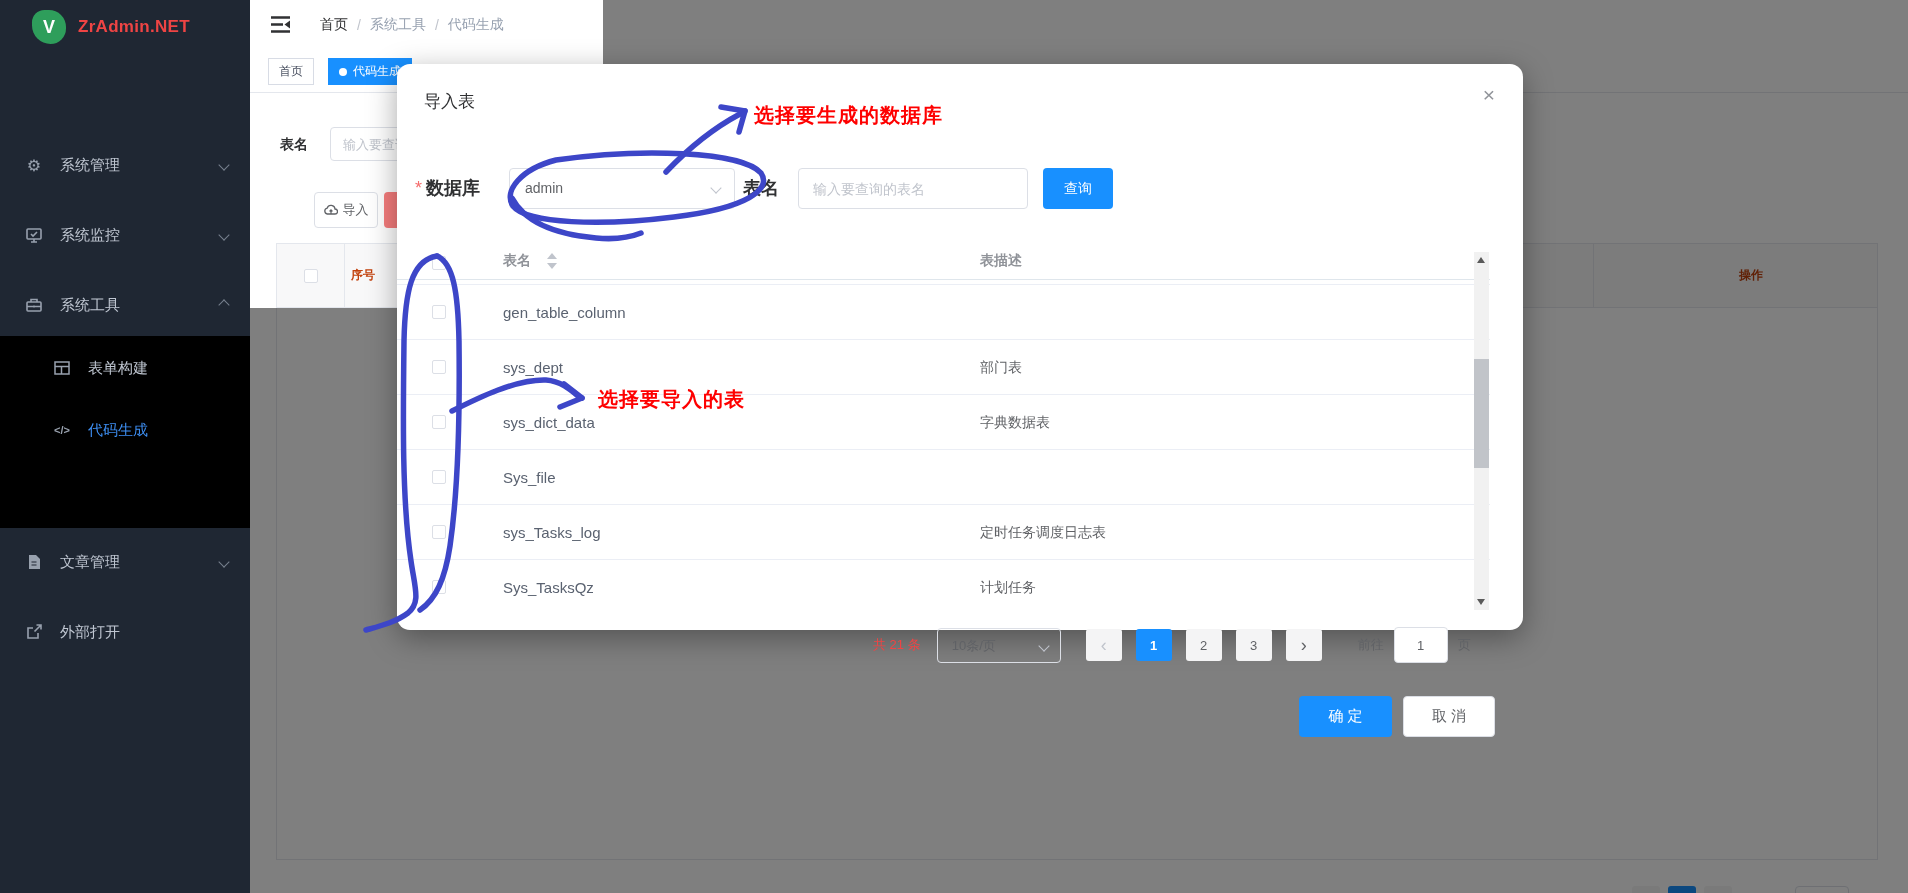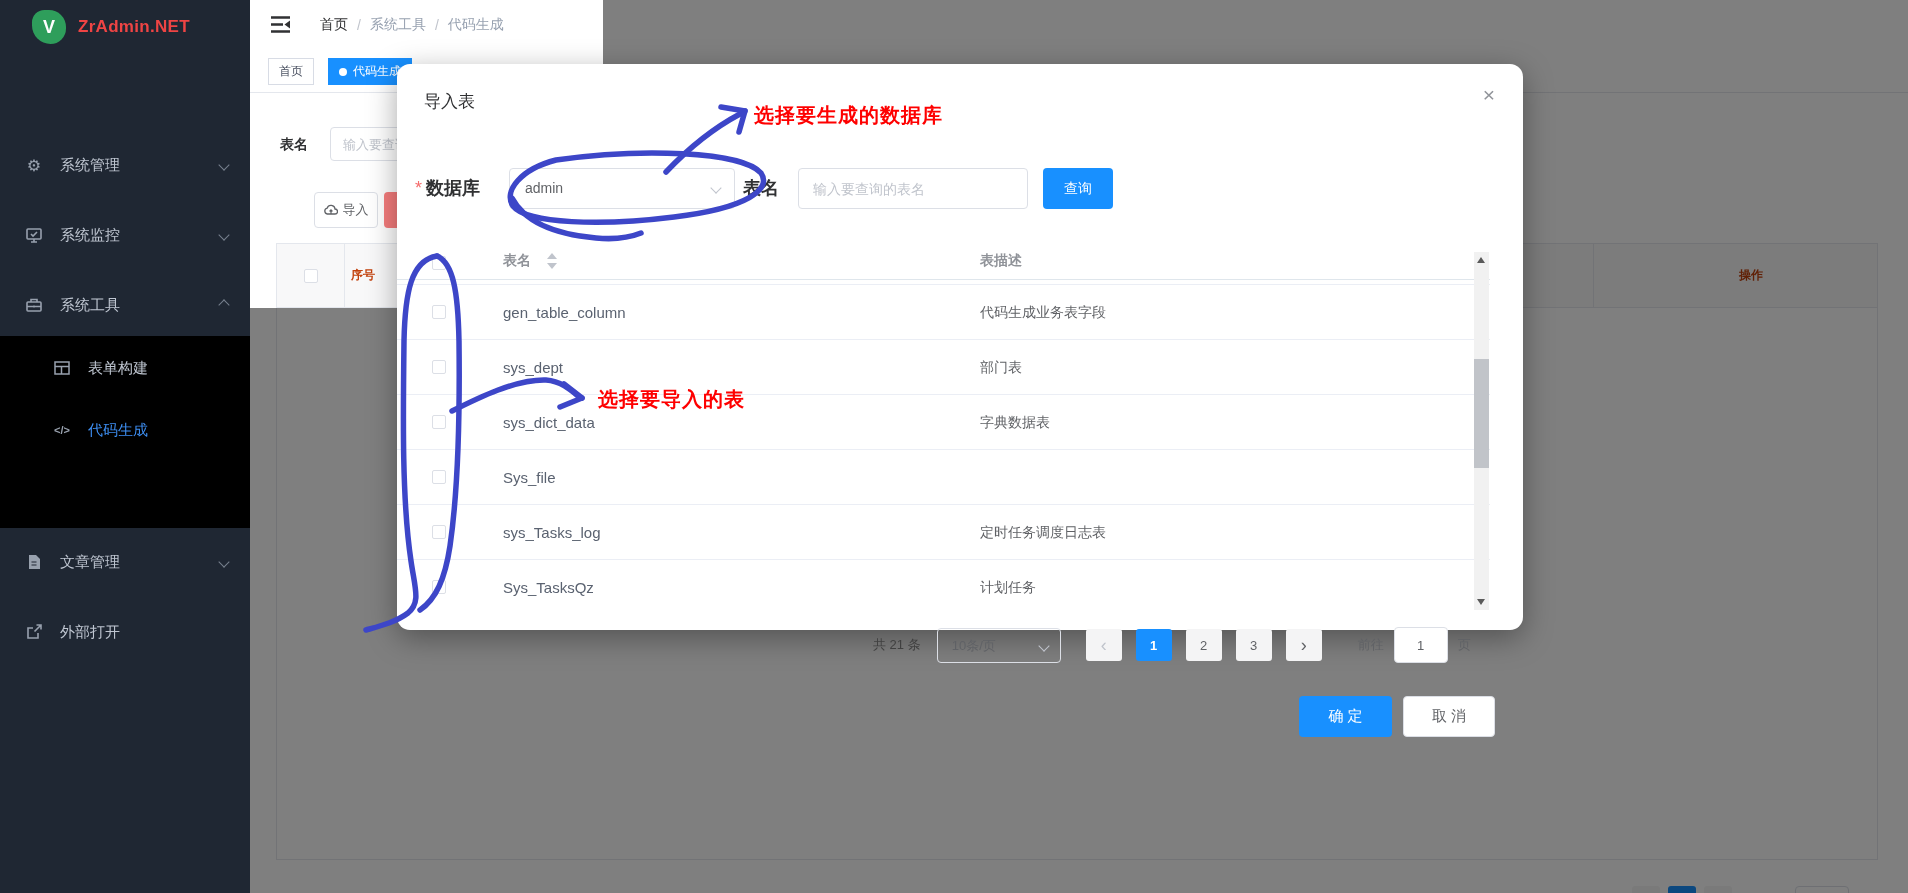--- a/index.html
+++ b/index.html
@@ -99,21 +99,21 @@
   .drow .rname { position:absolute; left:106px; top:0; line-height:55px; font-size:15px; color:#5a6270; }
   .drow .rdesc { position:absolute; left:583px; top:0; line-height:55px; font-size:14px; color:#606266; }
 
   .dlg-scrollbar { position:absolute; left:1077px; top:188px; width:15px; height:358px; background:#f1f1f1; }
   .sb-arrow { position:absolute; left:3px; width:0; height:0; border-left:4.5px solid transparent; border-right:4.5px solid transparent; }
   .sb-up { top:5px; border-bottom:6px solid #5a5a5a; }
   .sb-dn { bottom:5px; border-top:6px solid #5a5a5a; }
   .sb-thumb { position:absolute; left:0; top:107px; width:15px; height:109px; background:#c1c4c9; cursor:grab; }
 
   .dlg-pager { position:absolute; left:476px; top:563px; height:36px; display:flex; align-items:center; }
-  .pg-total { font-size:13px; color:#404040; margin-right:16px; }
+  .pg-total { font-size:13px; color:#ef4444; margin-right:16px; }
   .pg-size { position:relative; width:124px; height:35px; border:1px solid #dcdfe6; border-radius:4px; margin-right:25px; cursor:pointer; }
   .pg-size .sel-text { position:absolute; left:14px; line-height:33px; font-size:13px; color:#606266; }
   .pg-size .chev2 { position:absolute; right:12px; top:13px; }
   .pg-btn { width:36px; height:32px; border-radius:3px; background:#f4f4f5; color:#606266; font-size:13px; display:flex; align-items:center; justify-content:center; margin-right:14px; cursor:pointer; border:none; font-family:inherit; }
   .pg-btn.arrow { font-size:18px; }
   .pg-btn.prev { color:#c0c4cc; }
   .pg-btn.active { background:#1890ff; color:#fff; font-weight:bold; }
   .pg-goto { font-size:13px; color:#606266; margin:0 10px 0 22px; }
   .pg-input { width:54px; height:36px; border:1px solid #dcdfe6; border-radius:4px; text-align:center; font-size:13px; color:#606266; font-family:inherit; }
   .pg-unit { font-size:13px; color:#606266; margin-left:10px; }
@@ -283,21 +283,20 @@
           <span class="sc-dn"></span>
         </span>
       <span class="dt-desc">表描述</span>
     </div>
 
     <div class="dlg-viewport">
       <div class="rows-wrap">
         <div class="drow">
           <span class="checkbox"></span>
           <span class="rname">gen_table_column</span>
-          <span class="rdesc">代码生成业务表字段</span>
         </div>
         <div class="drow">
           <span class="checkbox"></span>
           <span class="rname">sys_dept</span>
           <span class="rdesc">部门表</span>
         </div>
         <div class="drow">
           <span class="checkbox"></span>
           <span class="rname">sys_dict_data</span>
           <span class="rdesc">字典数据表</span>

